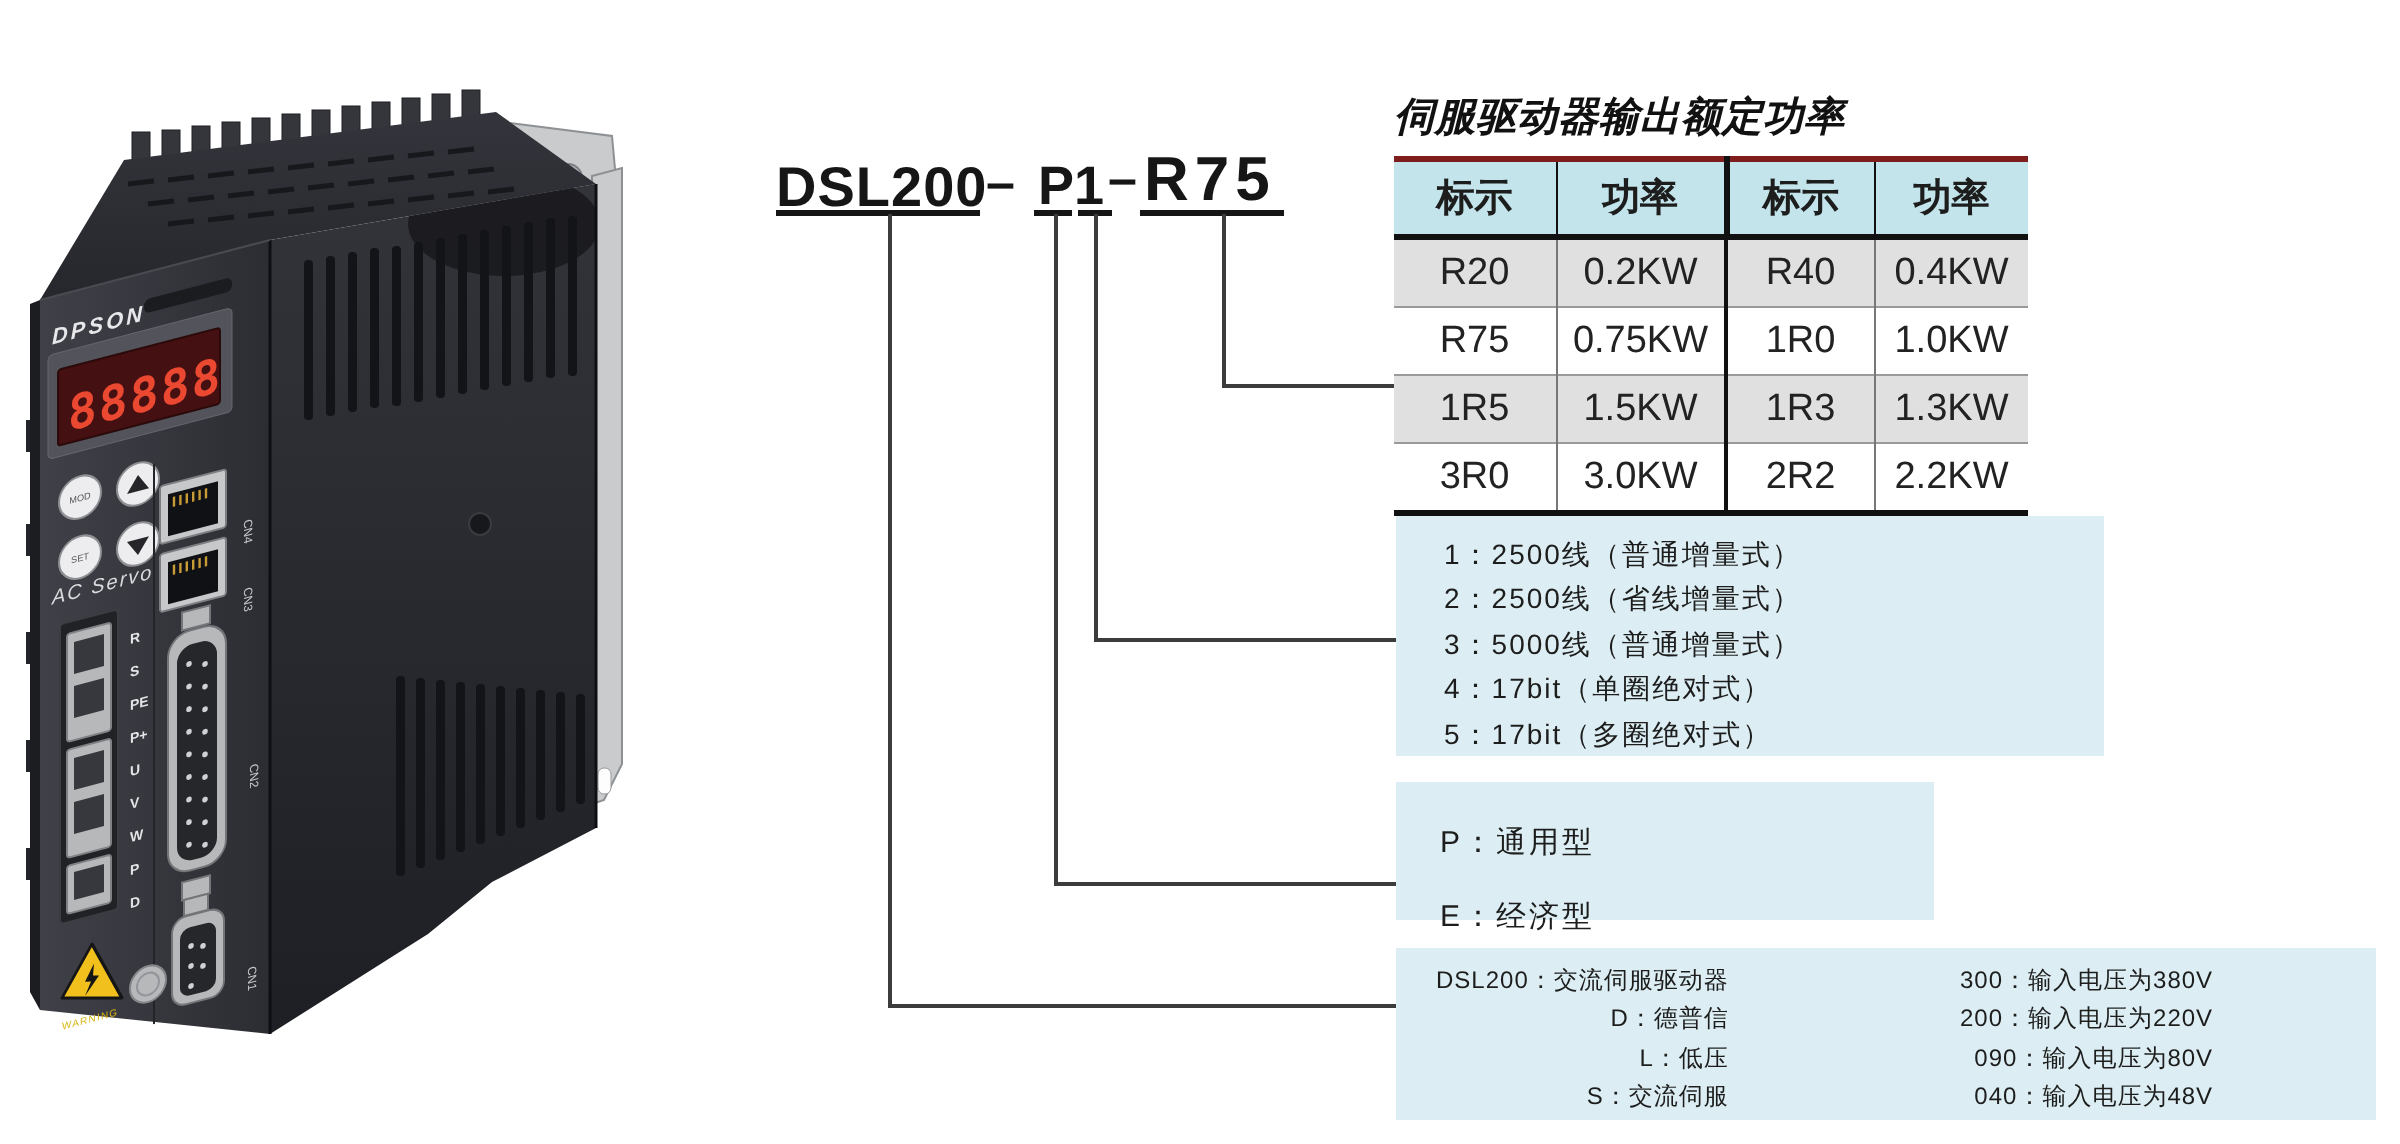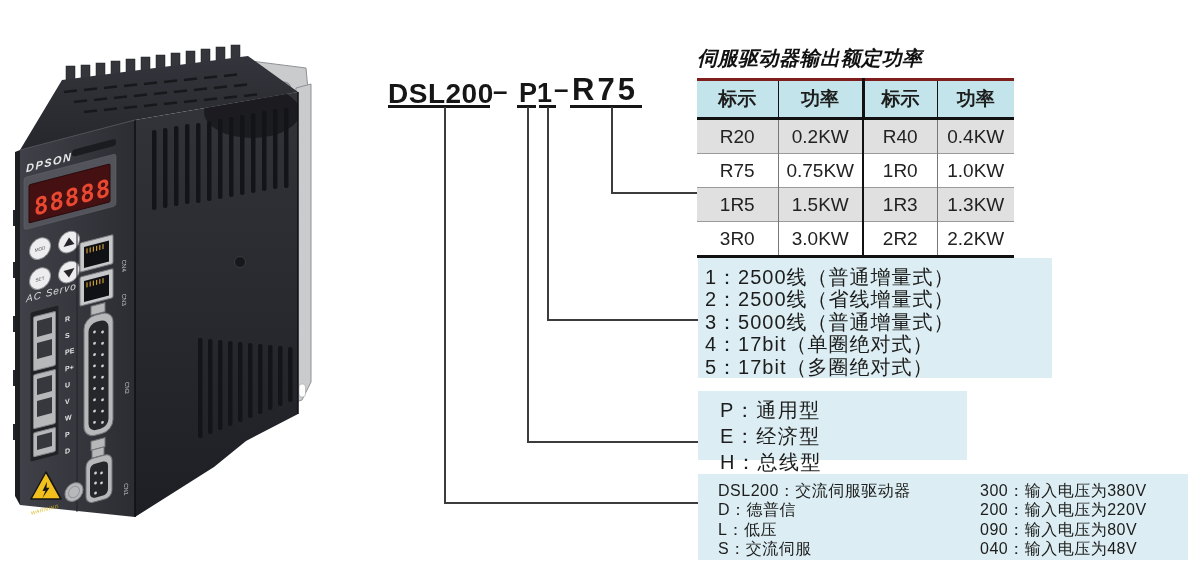--- a/index.html
+++ b/index.html
@@ -34,29 +34,29 @@
   #ptable th + th{border-left:1.5px solid #111;margin-left:40px;}
   #ptable th.mid{border-left:3px solid #111;}
   #ptable td{height:31px;font-size:19px;text-align:center;color:#222;background:#fff;}
   #ptable td + td{border-left:1px solid #777;}
   #ptable td.mid{border-left:2.5px solid #111;}
   #ptable tbody tr + tr td{border-top:1px solid #9a9a9a;}
   #ptable tbody tr:nth-child(odd) td{background:#e0e0e1;}
   
   .box{position:absolute;background:#dceef3;}
   #box-encoder{left:698px;top:258px;width:354px;height:120px;}
-  #box-encoder .bl{margin:0 0 0 7px;font-size:20px;line-height:22.4px;letter-spacing:1px;}
+  #box-encoder .bl{margin:0 0 0 24px;font-size:14px;line-height:22.4px;letter-spacing:1px;}
   #box-encoder .pad{height:8px;}
   #box-type{left:698px;top:391px;width:269px;height:69px;}
-  #box-type .bl{margin:5px 0 0 22px;font-size:20px;line-height:21px;letter-spacing:1.5px;}
+  #box-type .bl{margin:16px 0 0 22px;font-size:15px;line-height:21px;letter-spacing:1.5px;}
   #box-type .pad{height:4px;}
   #box-base{left:698px;top:474px;width:490px;height:86px;}
   .bcol{position:absolute;top:7px;}
   #base-left{left:20px;} #base-right{left:282px;}
-  .bcol .bl{font-size:16px;line-height:19.3px;letter-spacing:.5px;}
+  .bcol .bl{font-size:12px;line-height:19.3px;letter-spacing:.5px;text-align:right;}
   
   #device{position:absolute;left:0;top:0;}
   .cjk{color:#1d1d1d;}
 </style>
 </head>
 <body>
 
 <div id="stage">
 
   <svg id="device" width="370" height="572" viewBox="0 0 370 572">

